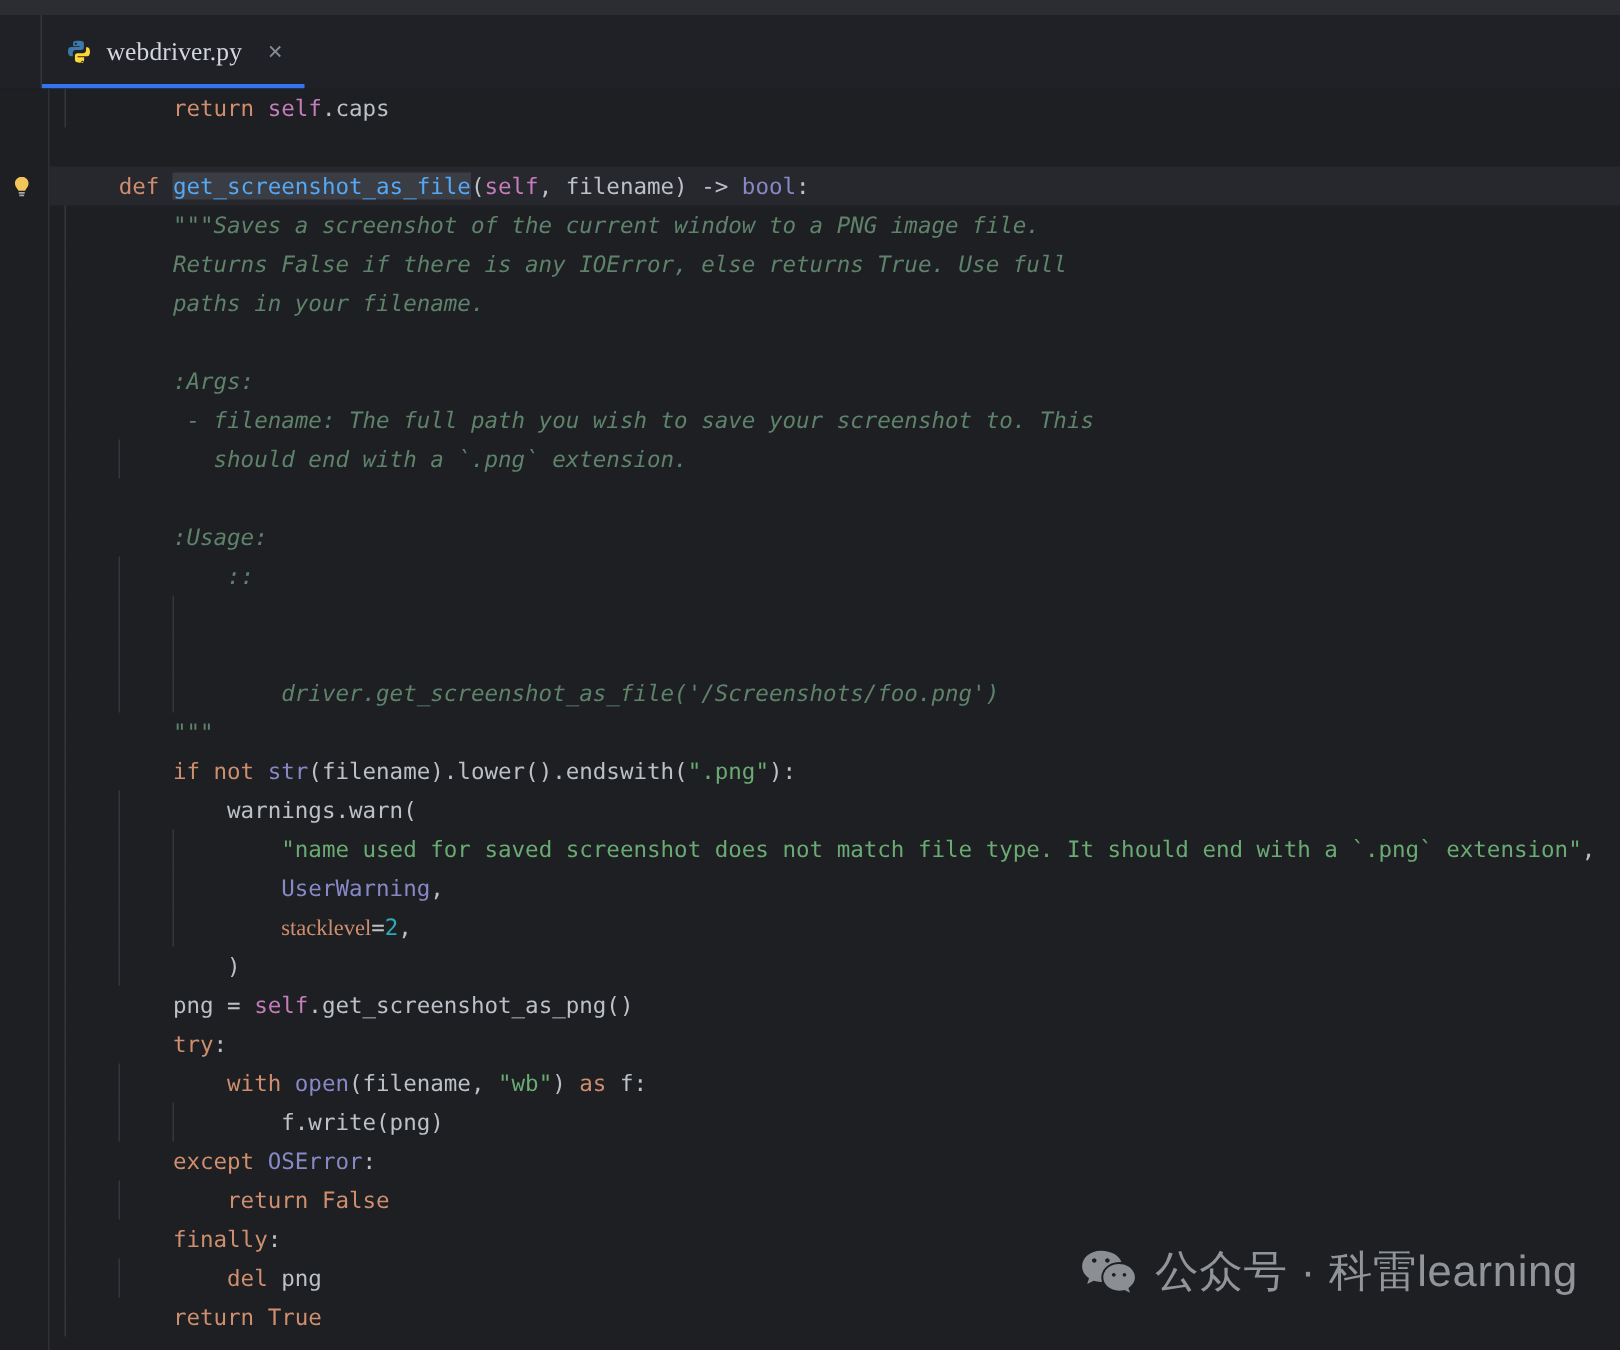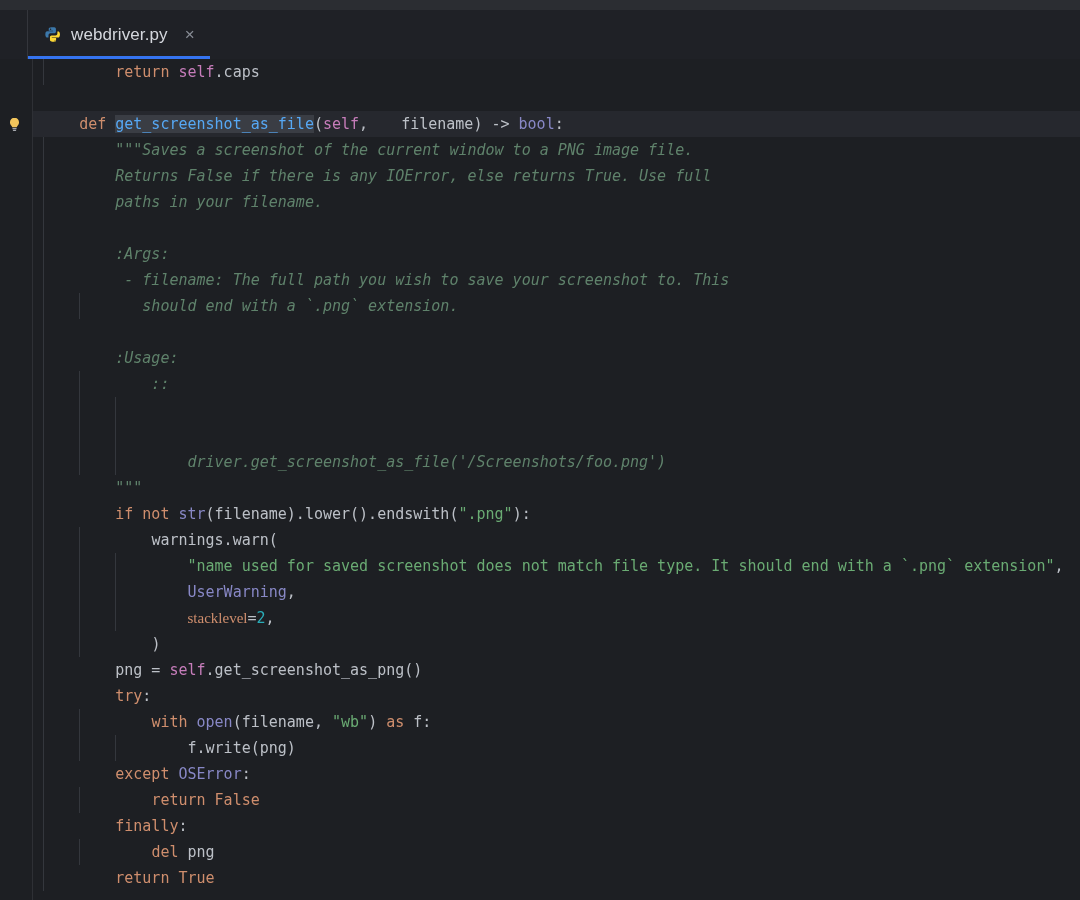--- a/index.html
+++ b/index.html
@@ -60,21 +60,21 @@
     position: relative;
     display: flex;
     align-items: center;
     gap: 9px;
     padding: 0 15px 0 16px;
     background: #1f2126;
     flex: 0 0 auto;
   }
 
   .tab-label {
-    font-family: Liberation Sans, sans-serif;
+    font-family: Liberation Serif, serif;
     font-size: 17px;
     color: #d4d7dd;
     letter-spacing: 0.1px;
     white-space: nowrap;
   }
 
   .tab-close {
     font-family: "Liberation Sans", sans-serif;
     font-size: 17px;
     color: #888d96;
@@ -158,21 +158,21 @@
     top: 0;
     width: 1px;
     height: 26px;
     background: #34373d;
   }
 
   
   .kw       { color: #cf8e6d; }             
   .fnhl     { color: #56a8f5; background: #3a3d44; }
   .self     { color: #c77dbb; }             
-  .param    { color: #bcc0c7; margin-left: 24px; }             
+  .param    { color: #bcc0c7; }             
   .type     { color: #8888c6; }             
   .str      { color: #6aab73; }             
   .num      { color: #2aacb8; }
   .namedarg { color: #cf8e6d; font-family: Liberation Serif, serif; }             
   .doc      { color: #5f826b; font-style: italic; }  
   .plain    { color: #bcc0c7; }
   .op       { color: #bcc0c7; }
 
   
   .watermark {
@@ -226,14 +226,23 @@
       <span class="bulb" id="bulb" style="top: 57px;">
         <svg viewBox="0 0 24 24" width="17" height="17">
           <path fill="#F2C55C" d="M12 2.5c-3.6 0-6.4 2.8-6.4 6.3 0 2.3 1.2 4 2.3 5.2.5.6.8 1.2.9 1.8h6.4c.1-.6.4-1.2.9-1.8 1.1-1.2 2.3-2.9 2.3-5.2 0-3.5-2.8-6.3-6.4-6.3z"></path>
           <rect x="9" y="17" width="6" height="1.7" rx="0.8" fill="#A5A8AE"></rect>
           <rect x="9.6" y="19.4" width="4.8" height="1.6" rx="0.8" fill="#A5A8AE"></rect>
         </svg>
       </span>
     </div>
   </div>
 
+  <div class="watermark">
+    <span>
+      <svg class="wechat-icon" viewBox="0 0 40 34">
+        <path fill="#CFD2D7" d="M14.6 2C7.2 2 1.3 6.9 1.3 13c0 3.4 1.9 6.4 4.9 8.5l-1.3 4 4.6-2.3c1.6.5 3.3.8 5.1.8h.8c-.3-1-.5-2-.5-3.1 0-6 5.8-10.9 13-10.9.4 0 .8 0 1.2.1C28 5.6 21.9 2 14.6 2zm-4.7 5.2c.9 0 1.6.7 1.6 1.6s-.7 1.6-1.6 1.6-1.6-.7-1.6-1.6.7-1.6 1.6-1.6zm9.3 0c.9 0 1.6.7 1.6 1.6s-.7 1.6-1.6 1.6-1.6-.7-1.6-1.6.7-1.6 1.6-1.6z"></path>
+        <path fill="#CFD2D7" d="M38.7 20.8c0-5.2-5-9.4-11.2-9.4s-11.2 4.2-11.2 9.4 5 9.4 11.2 9.4c1.3 0 2.6-.2 3.8-.5l3.9 2-1.1-3.4c2.7-1.7 4.6-4.3 4.6-7.5zm-14.9-3.1c.7 0 1.3.6 1.3 1.3s-.6 1.3-1.3 1.3-1.4-.6-1.4-1.3.6-1.3 1.4-1.3zm7.5 0c.7 0 1.3.6 1.3 1.3s-.6 1.3-1.3 1.3-1.3-.6-1.3-1.3.6-1.3 1.3-1.3z"></path>
+      </svg>
+    </span>
+    <span class="wm-text">公众号 · 科雷learning</span>
+  </div>
 
 </div>
 
 </body></html>

